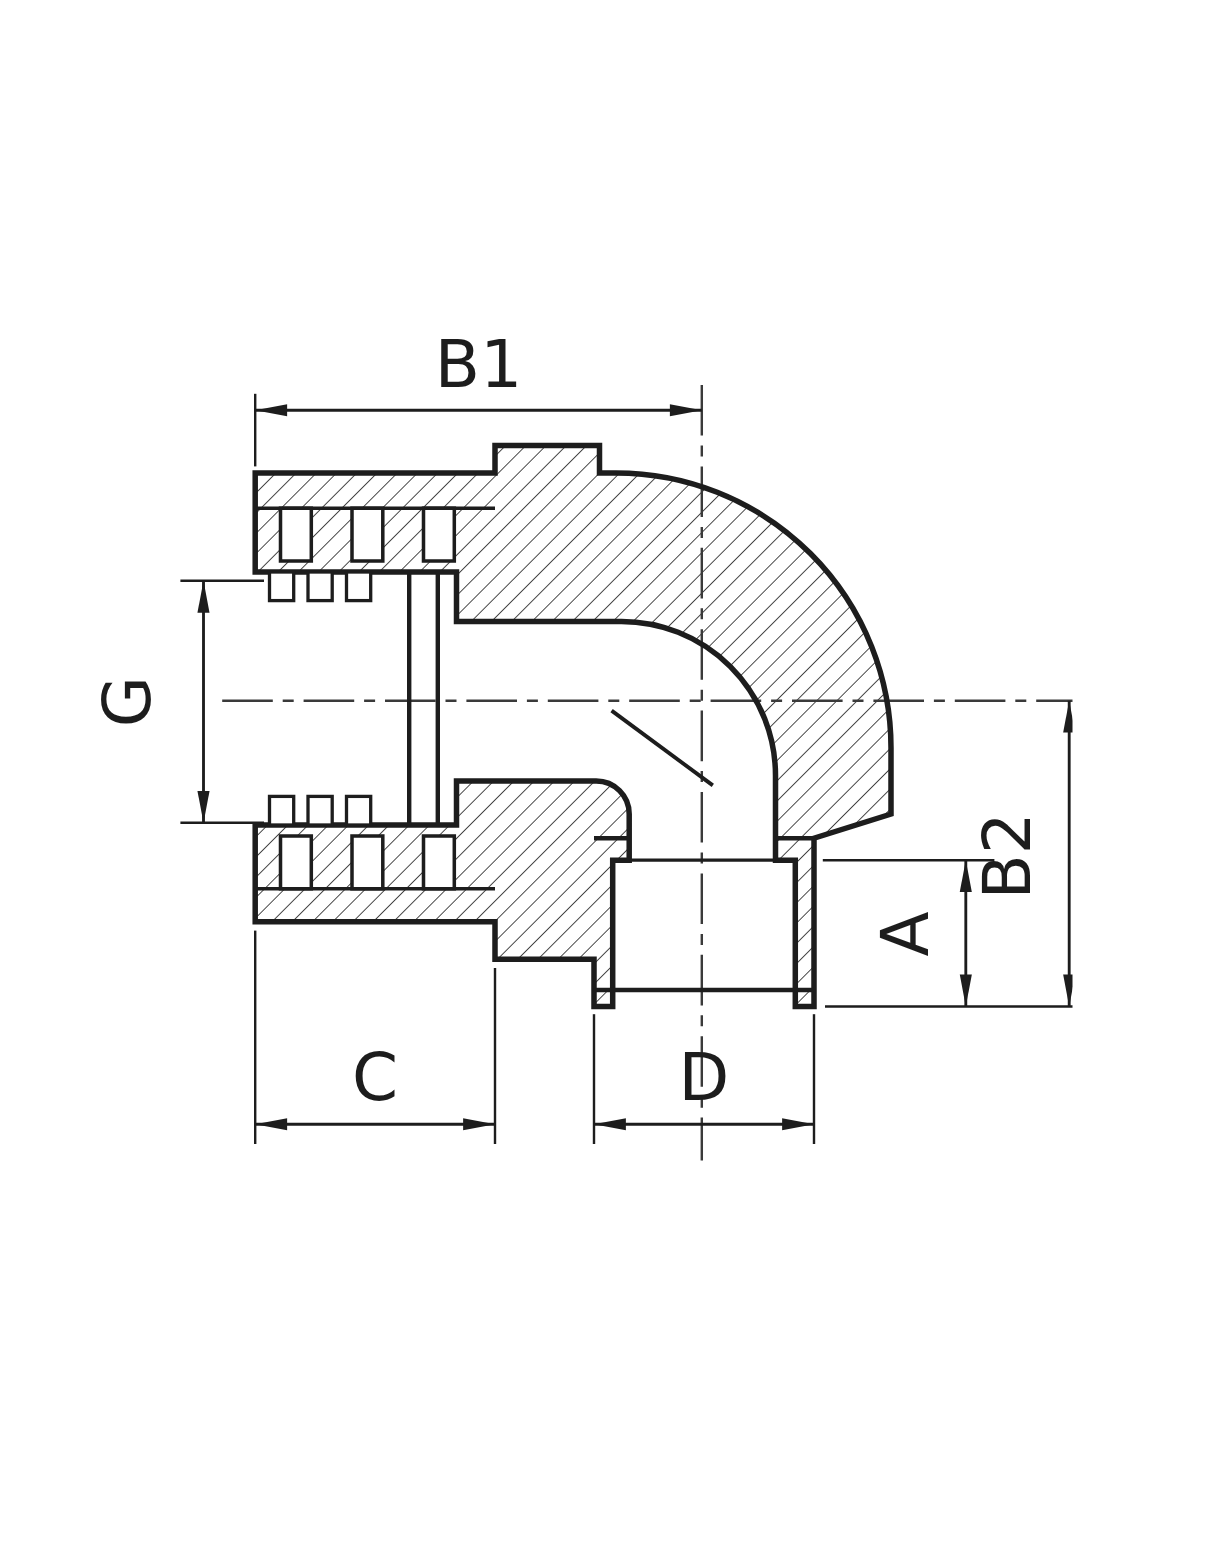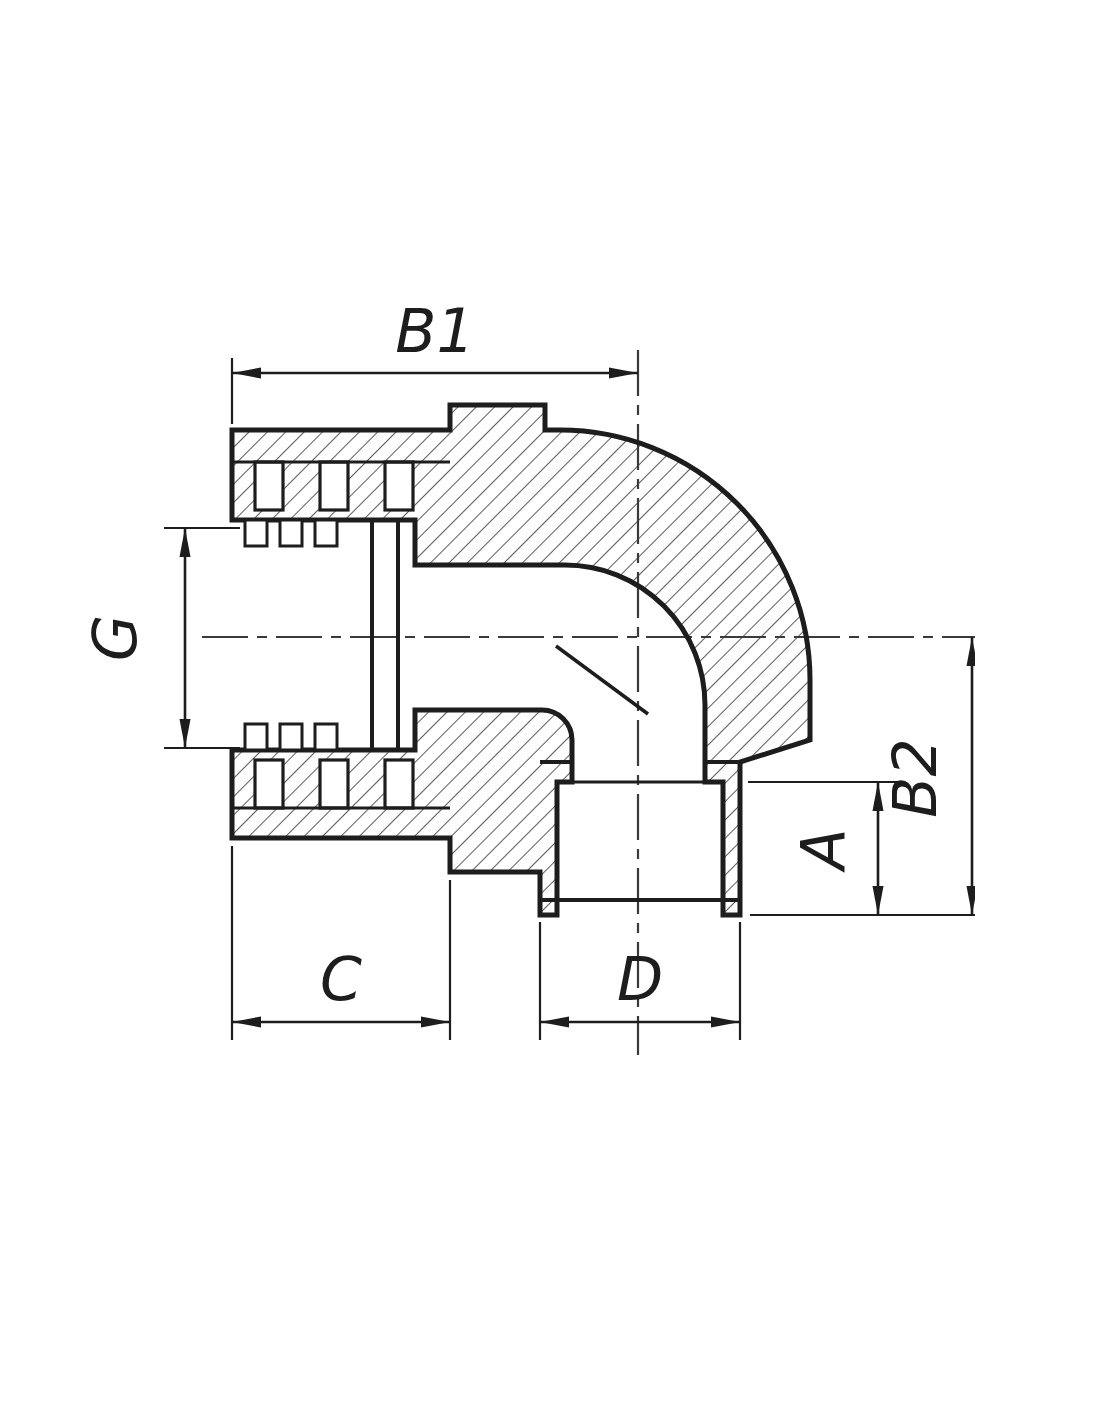--- a/index.html
+++ b/index.html
@@ -1,17 +1,17 @@
 <!DOCTYPE html>
 <html><head>
 <meta charset="utf-8">
 <style>
   html,body{margin:0;padding:0;background:#ffffff;}
   .stage{position:relative;width:975px;height:1422px;background:#ffffff;overflow:hidden;
-         font-family:"DejaVu Sans", sans-serif;font-style:italic;}
+         font-family:"DejaVu Sans", sans-serif;}
   svg{position:absolute;left:0;top:0;}
   text{font-family:"DejaVu Sans", sans-serif;fill:#1d1d1d;}
   .dimlabel{font-size:60px;font-weight:400;}
 </style>
 </head>
 <body>
 
 <div class="stage">
 <svg width="1100" height="1422" viewBox="0 0 1100 1422">
 

